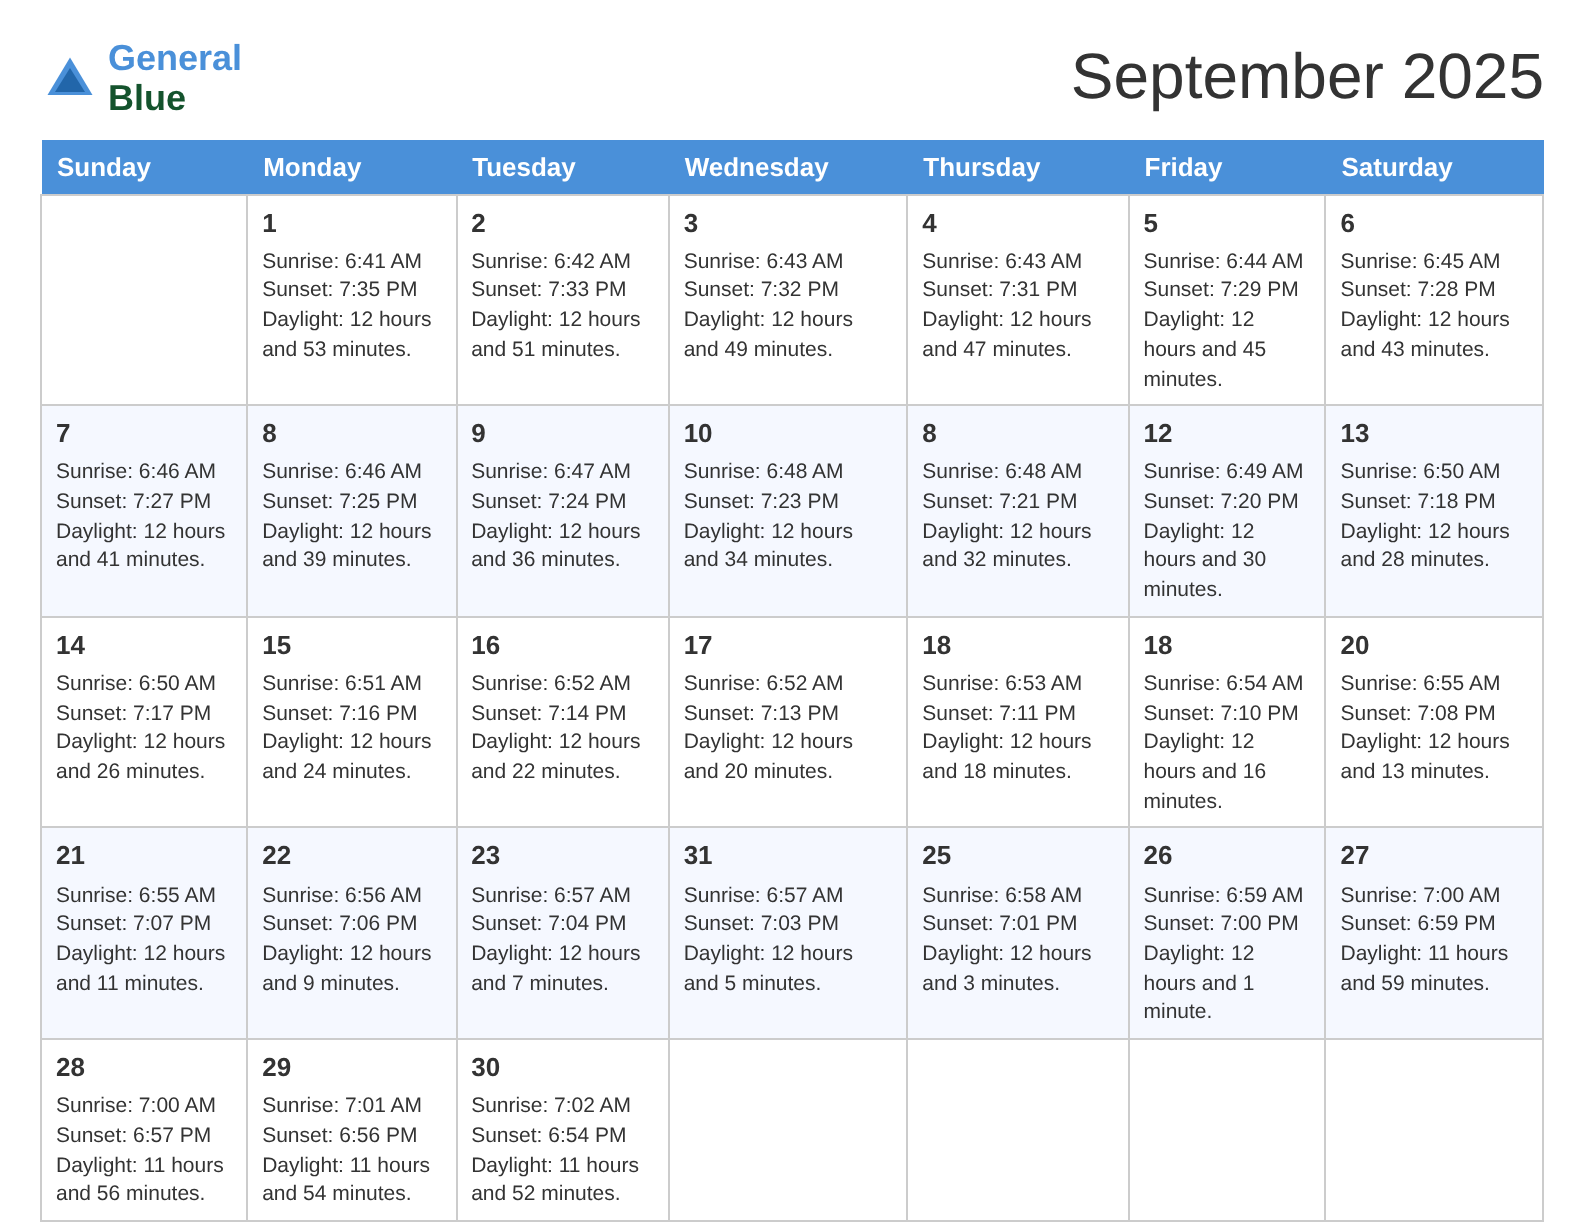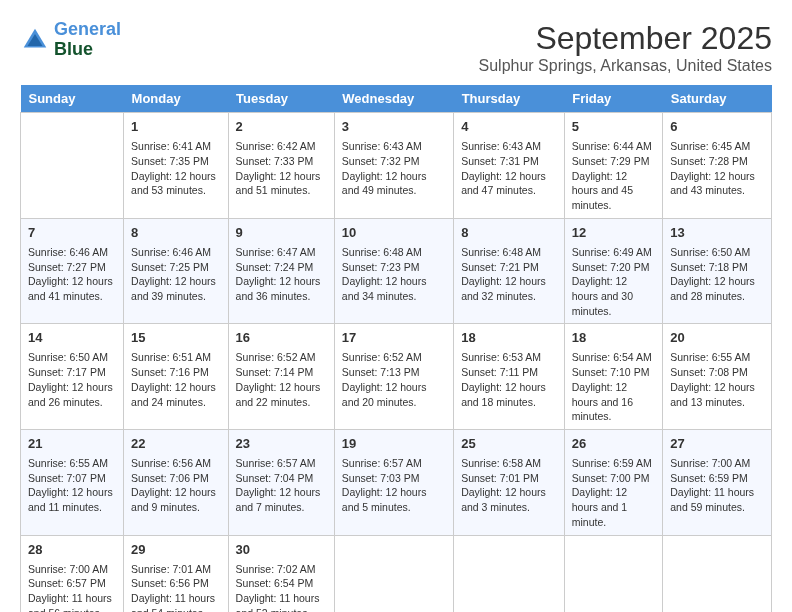--- a/index.html
+++ b/index.html
@@ -97,21 +97,20 @@
         <polygon points="20,5 35,30 5,30" fill="#4a90d9"></polygon>
         <polygon points="20,12 30,28 10,28" fill="#2266aa"></polygon>
       </svg>
       <div class="logo-text">
         <div><span>General</span></div>
         <div><span style="color:#14532d">Blue</span></div>
       </div>
     </div>
     <div class="title-block">
       <div class="main-title">September 2025</div>
-      <div class="subtitle">Sulphur Springs, Arkansas, United States</div>
     </div>
   </div>
 
   <table>
     <thead>
       <tr>
         <th>Sunday</th>
         <th>Monday</th>
         <th>Tuesday</th>
         <th>Wednesday</th>
@@ -261,21 +260,21 @@
           Sunrise: 6:56 AM<br>Sunset: 7:06 PM<br>Daylight: 12 hours and 9 minutes.
         </div>
       </td>
           <td>
         <span class="day-number">23</span>
         <div class="day-info">
           Sunrise: 6:57 AM<br>Sunset: 7:04 PM<br>Daylight: 12 hours and 7 minutes.
         </div>
       </td>
           <td>
-        <span class="day-number">19</span>
+        <span class="day-number">31</span>
         <div class="day-info">
           Sunrise: 6:57 AM<br>Sunset: 7:03 PM<br>Daylight: 12 hours and 5 minutes.
         </div>
       </td>
           <td>
         <span class="day-number">25</span>
         <div class="day-info">
           Sunrise: 6:58 AM<br>Sunset: 7:01 PM<br>Daylight: 12 hours and 3 minutes.
         </div>
       </td>

